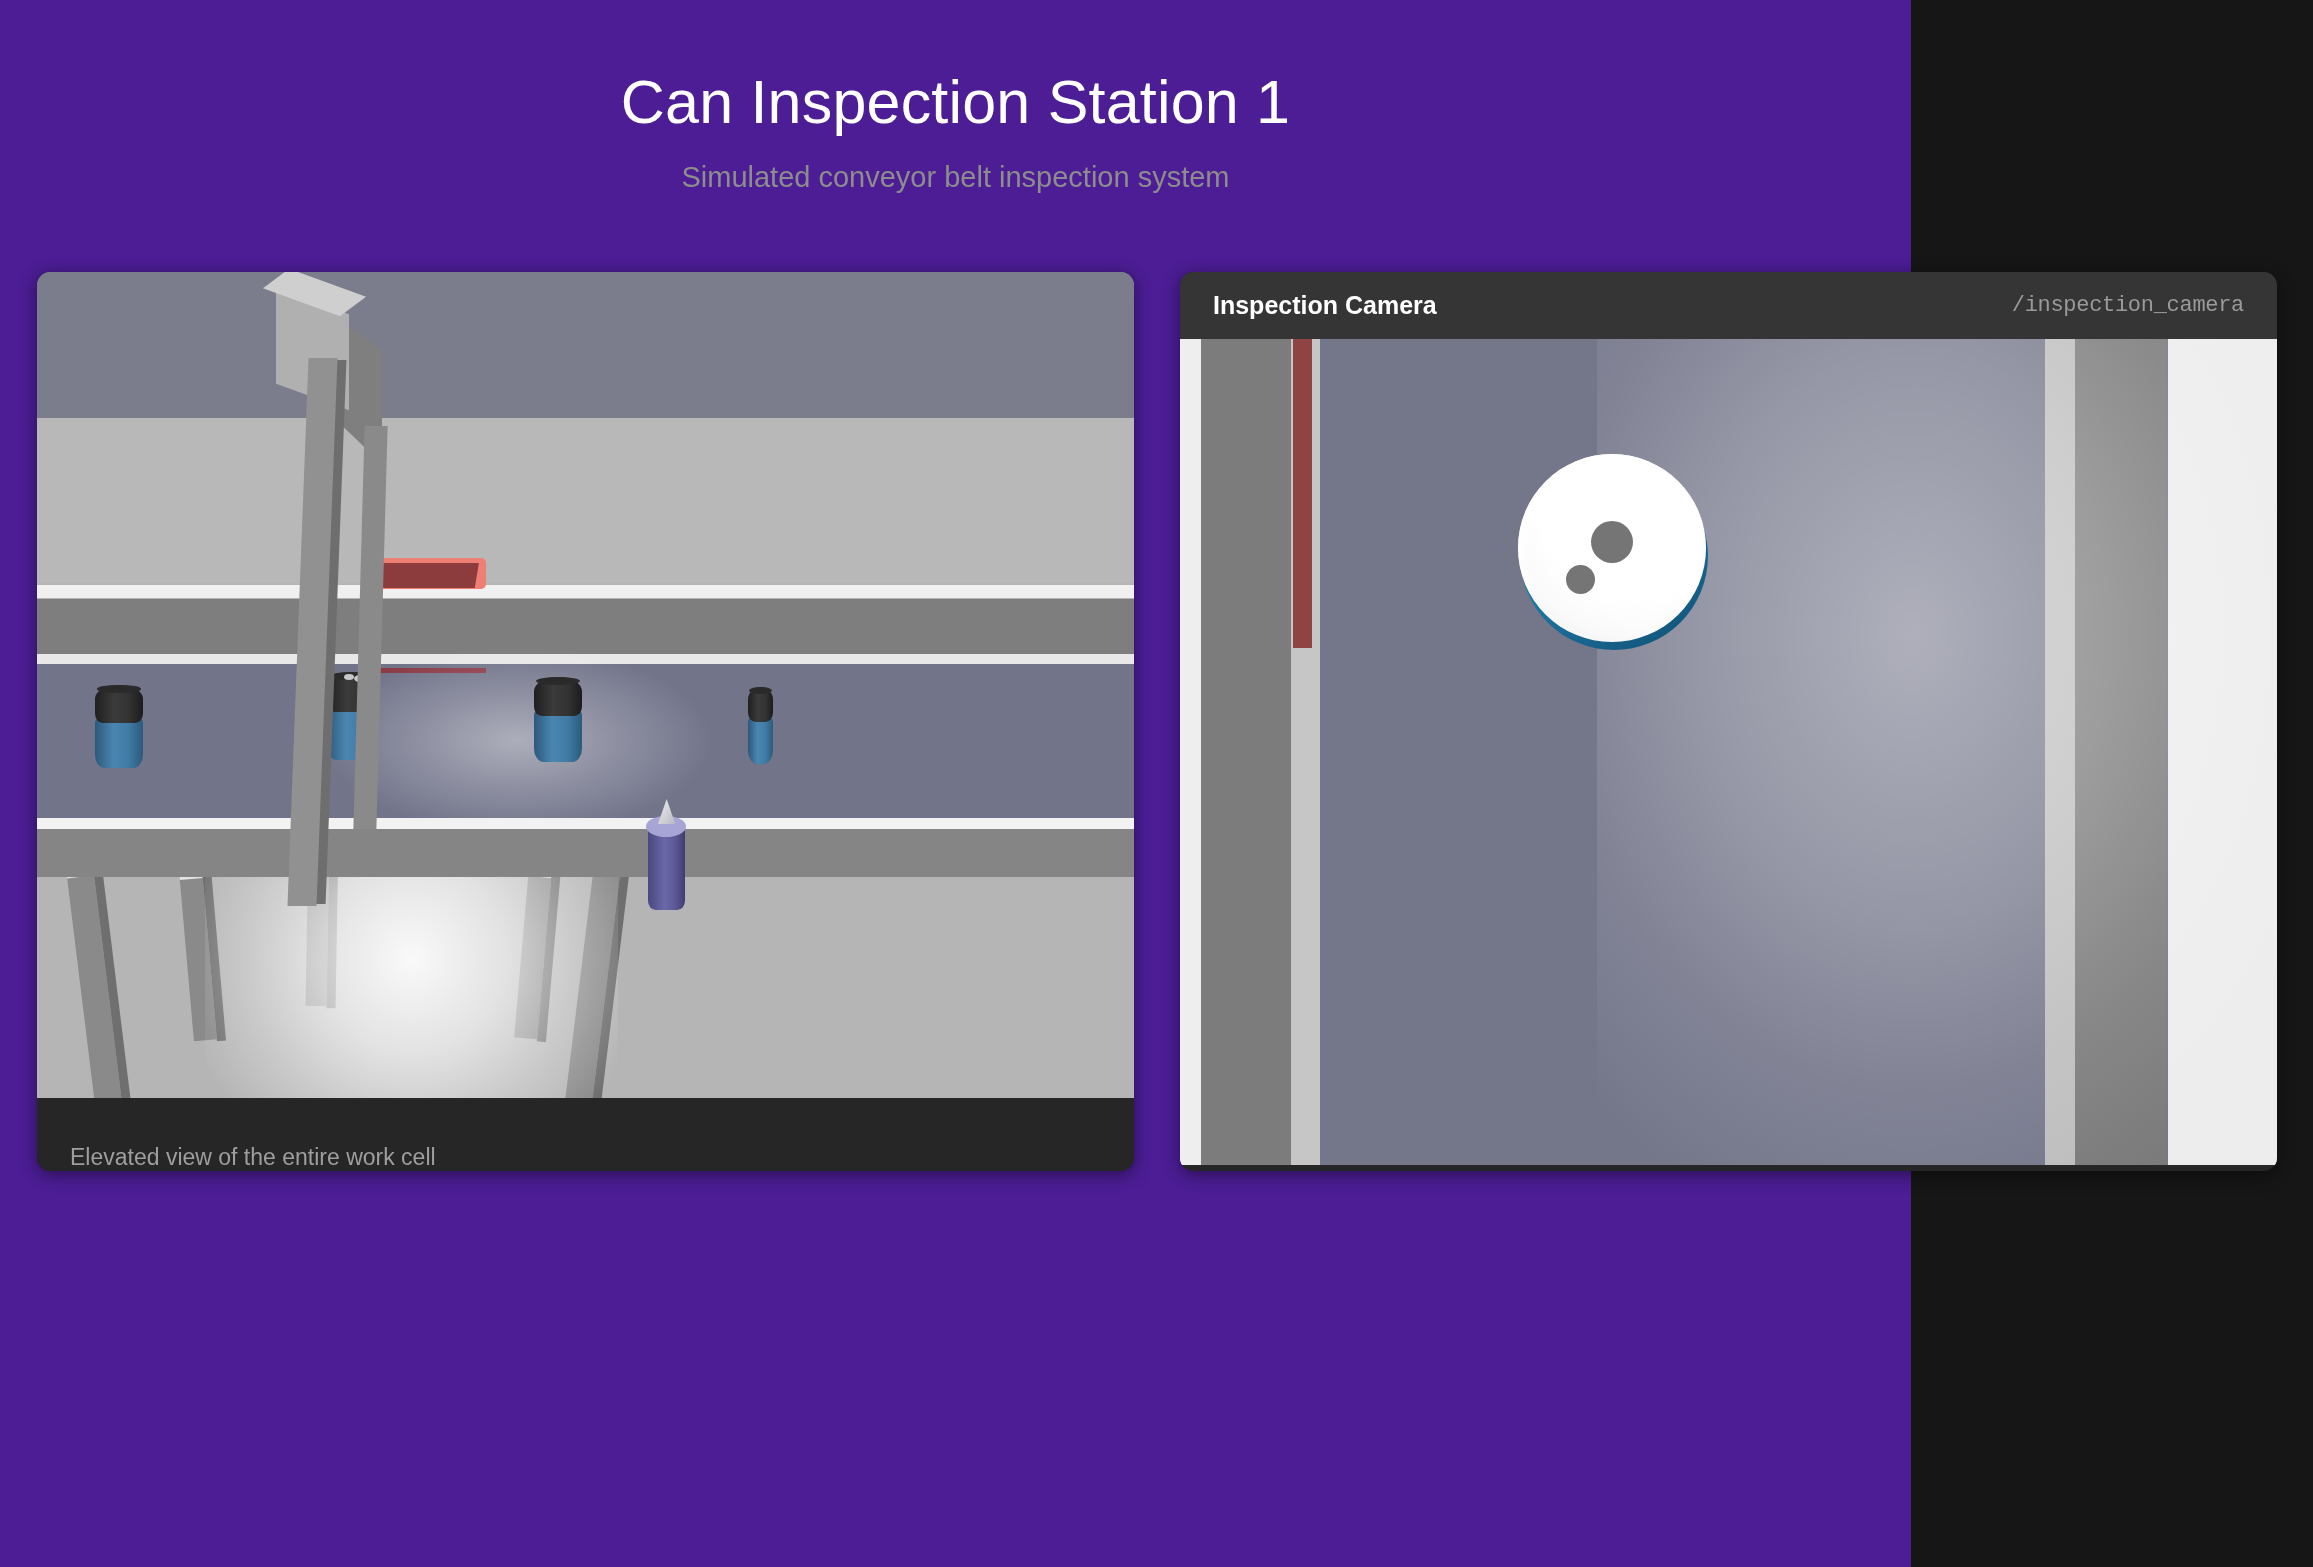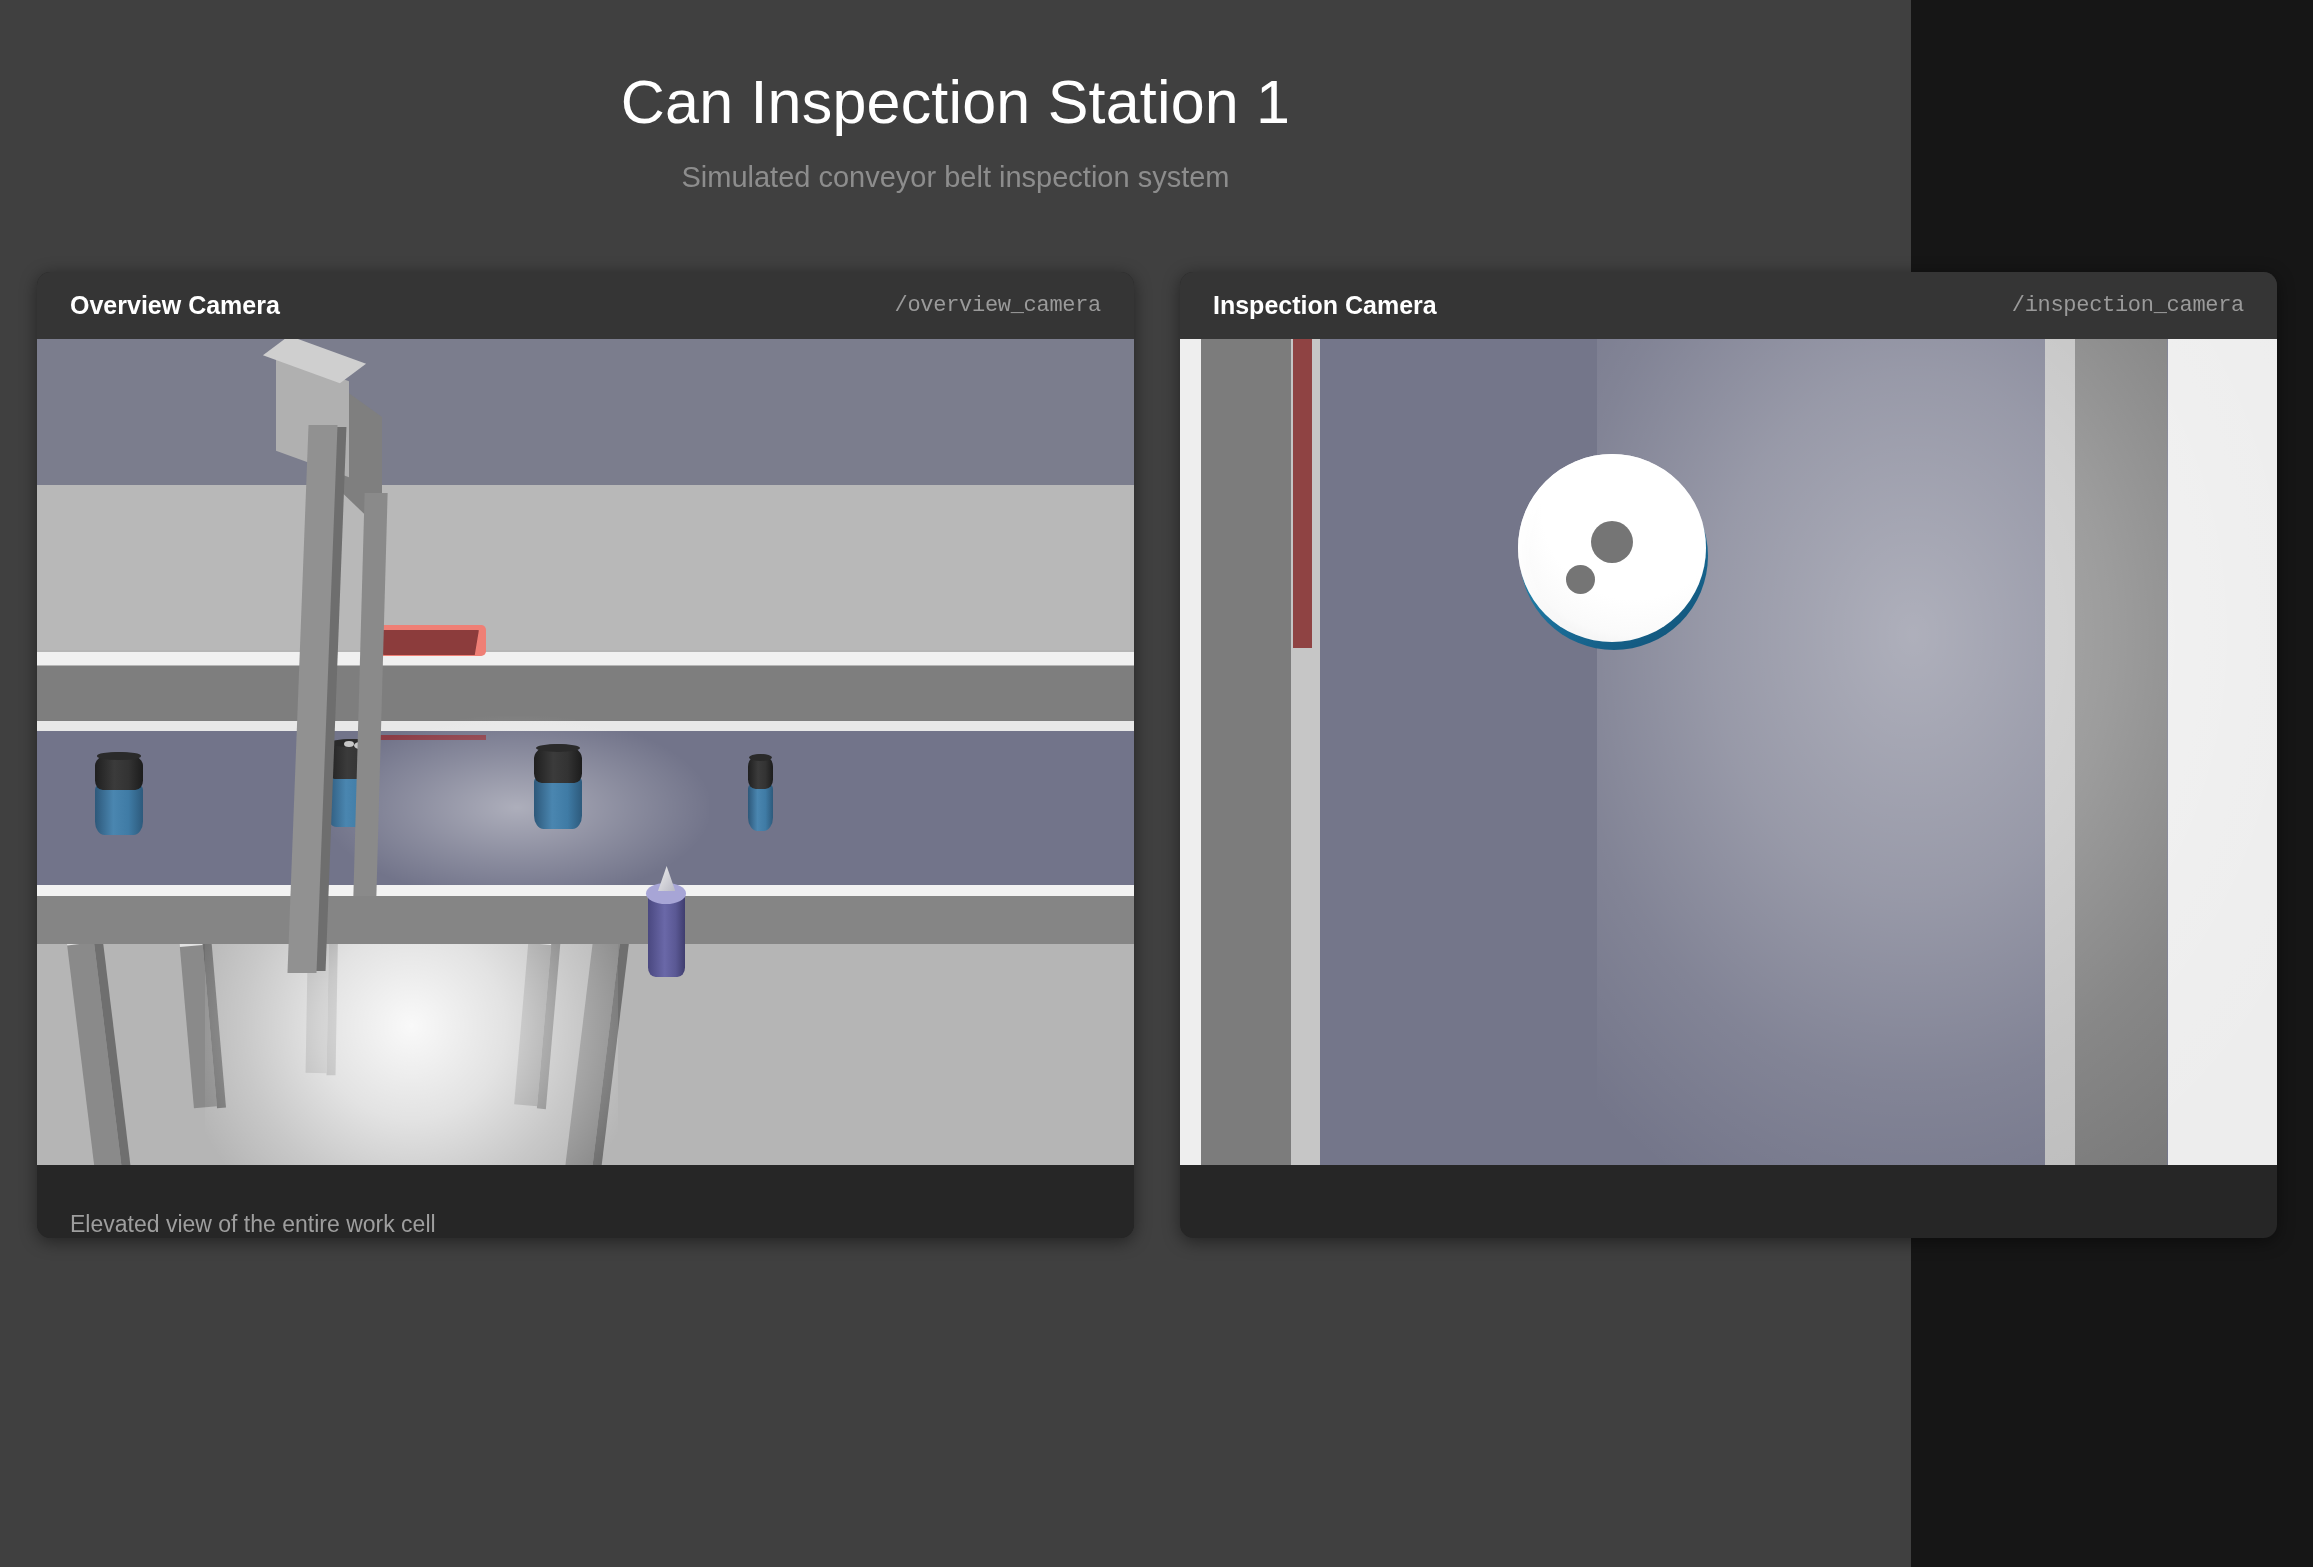--- a/index.html
+++ b/index.html
@@ -10,21 +10,21 @@
     height: 1568px;
     background: #161616;
     font-family: "Liberation Sans", sans-serif;
     overflow: hidden;
   }
 
   .page {
     width: 1911px;
     height: 1568px;
     position: relative;
-    background: #404040;
+    background: #4c1d95;
   }
 
   
   .page-header {
     padding-top: 69px;
     text-align: center;
   }
   .page-title {
     font-size: 61px;
     font-weight: 400;
@@ -317,24 +317,20 @@
 <div class="page">
 
   <div class="page-header">
     <div class="page-title">Can Inspection Station 1</div>
     <div class="page-subtitle">Simulated conveyor belt inspection system</div>
   </div>
 
   <div class="camera-grid">
 
     <div class="camera-card">
-      <div class="card-header">
-        <span class="card-title">Overview Camera</span>
-        <span class="card-topic">/overview_camera</span>
-      </div>
 
       <div class="card-viewport">
         <div class="ov-scene">
           <div class="ov-wall"></div>
           <div class="ov-floor"></div>
           <div class="ov-floor-far"></div>
 
           <div id="ov-legs">
               <div class="ov-leg" style="left: 29px; top: 596px; width: 27px; height: 240px; transform: rotate(-7deg);">
                 <div class="leg-top"></div>

